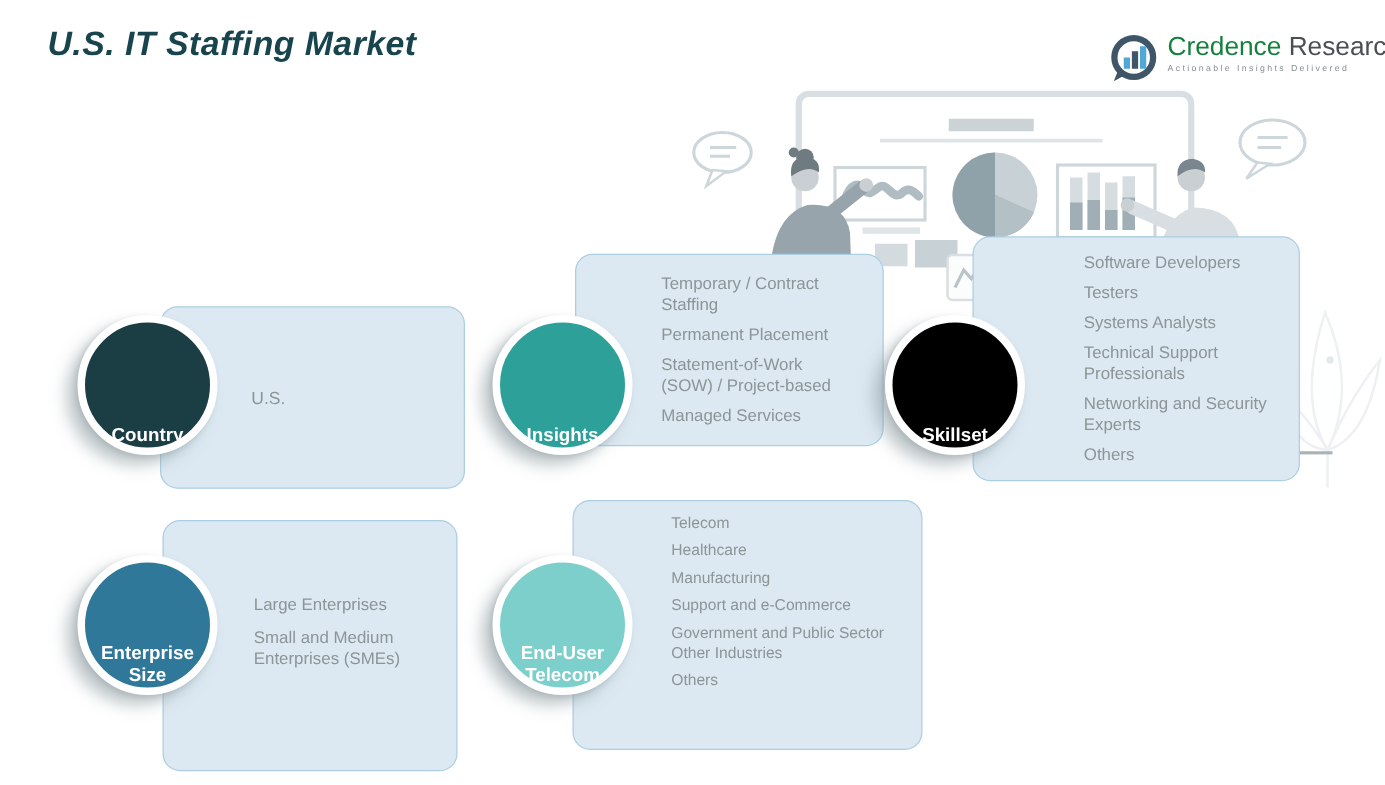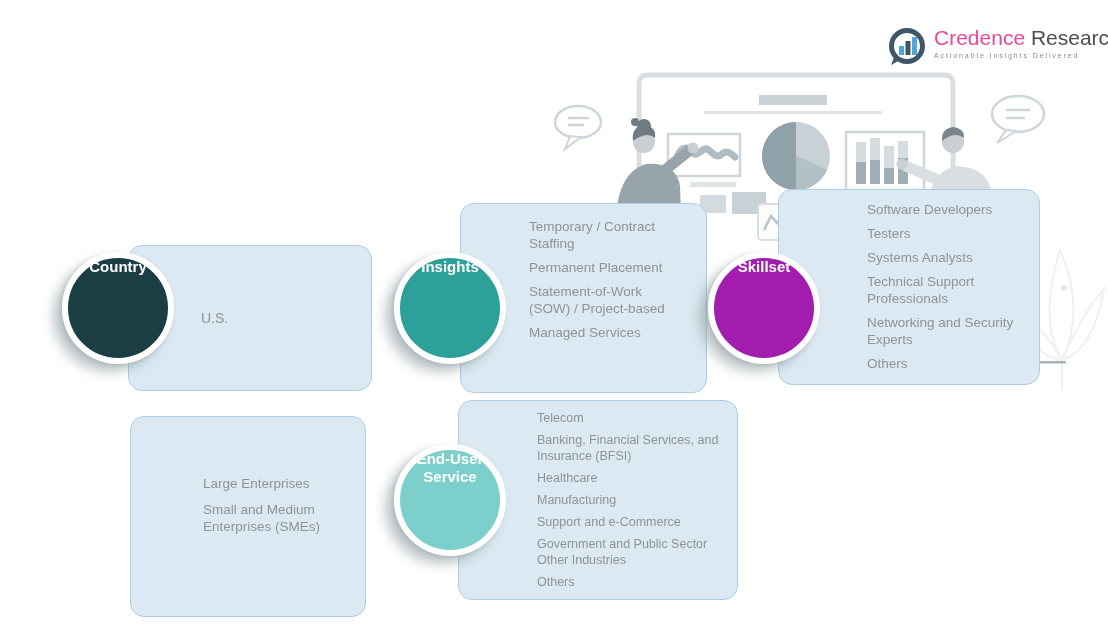--- a/index.html
+++ b/index.html
@@ -13,52 +13,52 @@
   
   .page-title {
     position:absolute; left:38px; top:20px;
     font-size:27px; font-weight:800; font-style:italic;
     letter-spacing:.4px; color:#17444D;
   }
   .logo { position:absolute; left:886px; top:24px; width:200px; height:44px; }
   .logo-icon { position:absolute; left:0; top:2px; }
   .logo-text { position:absolute; left:48px; top:2px; white-space:nowrap; }
   .brand-line { font-size:21px; line-height:24px; }
-  .brand-primary { color:#ec4899; }
+  .brand-primary { color:#15803d; }
   .brand-secondary { color:#4A4F55; }
   .brand-tagline {
     font-size:7px; letter-spacing:1.9px; color:#848D93; margin-top:2px;
     white-space:nowrap;
   }
 
   
   .illustration { position:absolute; left:540px; top:62px; width:540px; height:180px; z-index:1; }
   .leaf-deco { position:absolute; left:1020px; top:210px; width:88px; height:190px; z-index:0; }
 
   
   .panel {
     position:absolute; background:#DCE9F2; border:1px solid #ABCEE2;
     border-radius:14px; z-index:2; color:#8C9497;
   }
   .panel ul { list-style:none; }
   .panel li { color:#8C9497; }
   .circle {
     position:absolute; width:112px; height:112px; border-radius:50%;
     border:6px solid #ffffff; z-index:3;
-    display:flex; align-items:flex-start; justify-content:center; text-align:center;
+    display:flex; align-items:flex-end; justify-content:center; text-align:center;
     color:#ffffff; font-weight:bold; font-size:15px; line-height:1.2;
     box-shadow:-9px 8px 12px rgba(141,155,161,.55), -2px 2px 4px rgba(141,155,161,.35);
     padding:0 10px;
   }
 
   .panel-country { left:128px; top:245px; width:244px; height:146px;
     display:flex; align-items:center; padding-left:72px; font-size:14px; }
   .circle-country { left:62px; top:252px; }
 
-  .panel-service { left:460px; top:203px; width:247px; height:190px;
+  .panel-service { left:460px; top:203px; width:247px; height:154px;
     padding:14px 10px 12px 68px; }
   .panel-service li { font-size:13.5px; line-height:1.26; margin-bottom:7px; width:146px; }
   .circle-service { left:394px; top:252px; }
 
   .panel-skillset { left:778px; top:189px; width:262px; height:196px;
     padding:11px 8px 0 88px; }
   .panel-skillset li { font-size:13.5px; line-height:1.26; margin-bottom:7px; width:160px; }
   .circle-skillset { left:708px; top:252px; }
 
   .panel-enterprise { left:130px; top:416px; width:236px; height:201px;
@@ -69,20 +69,21 @@
   .panel-enduser { left:458px; top:400px; width:280px; height:200px;
     padding:9px 14px 0 78px; }
   .panel-enduser li { font-size:12.5px; line-height:1.28; margin-bottom:6px; width:186px; }
   .circle-enduser { left:394px; top:444px; }
 </style>
 </head>
 <body>
 
 <div class="stage">
 
+  <div class="page-title">U.S. IT Staffing Market</div>
 
   <div class="logo">
     <svg class="logo-icon" width="42" height="42" viewBox="0 0 42 42">
       <circle cx="21" cy="20" r="15.5" fill="none" stroke="#3E5668" stroke-width="5"></circle>
       <path d="M9,29 L5,39 L16,33 Z" fill="#3E5668"></path>
       <rect x="13" y="20" width="5" height="9" fill="#4FA8D5"></rect>
       <rect x="19.5" y="15" width="5" height="14" fill="#3E5668"></rect>
       <rect x="26" y="11" width="5" height="18" fill="#4FA8D5"></rect>
     </svg>
     <div class="logo-text">
@@ -200,39 +201,41 @@
   <div class="panel panel-skillset">
     <ul>
       <li>Software Developers</li>
       <li>Testers</li>
       <li>Systems Analysts</li>
       <li>Technical Support Professionals</li>
       <li>Networking and Security Experts</li>
       <li>Others</li>
     </ul>
   </div>
-  <div class="circle circle-skillset" style="background: #a21caf;">
+  <div class="circle circle-skillset" style="background: #000000;">
     <span>Skillset</span>
   </div>
 
   <div class="panel panel-enterprise">
     <ul>
       <li>Large Enterprises</li>
       <li>Small and Medium Enterprises (SMEs)</li>
     </ul>
   </div>
+  <div class="circle circle-enterprise" style="background: rgb(48, 120, 154);">
+    <span>Enterprise Size</span>
+  </div>
 
   <div class="panel panel-enduser">
     <ul>
       <li>Telecom</li>
-      <li>Banking, Financial Services, and Insurance (BFSI)</li>
       <li>Healthcare</li>
       <li>Manufacturing</li>
       <li>Support and e-Commerce</li>
       <li>Government and Public Sector Other Industries</li>
       <li>Others</li>
     </ul>
   </div>
   <div class="circle circle-enduser" style="background: rgb(125, 207, 203);">
-    <span>End-User Service</span>
+    <span>End-User Telecom</span>
   </div>
 
 </div>
 
 </body></html>

